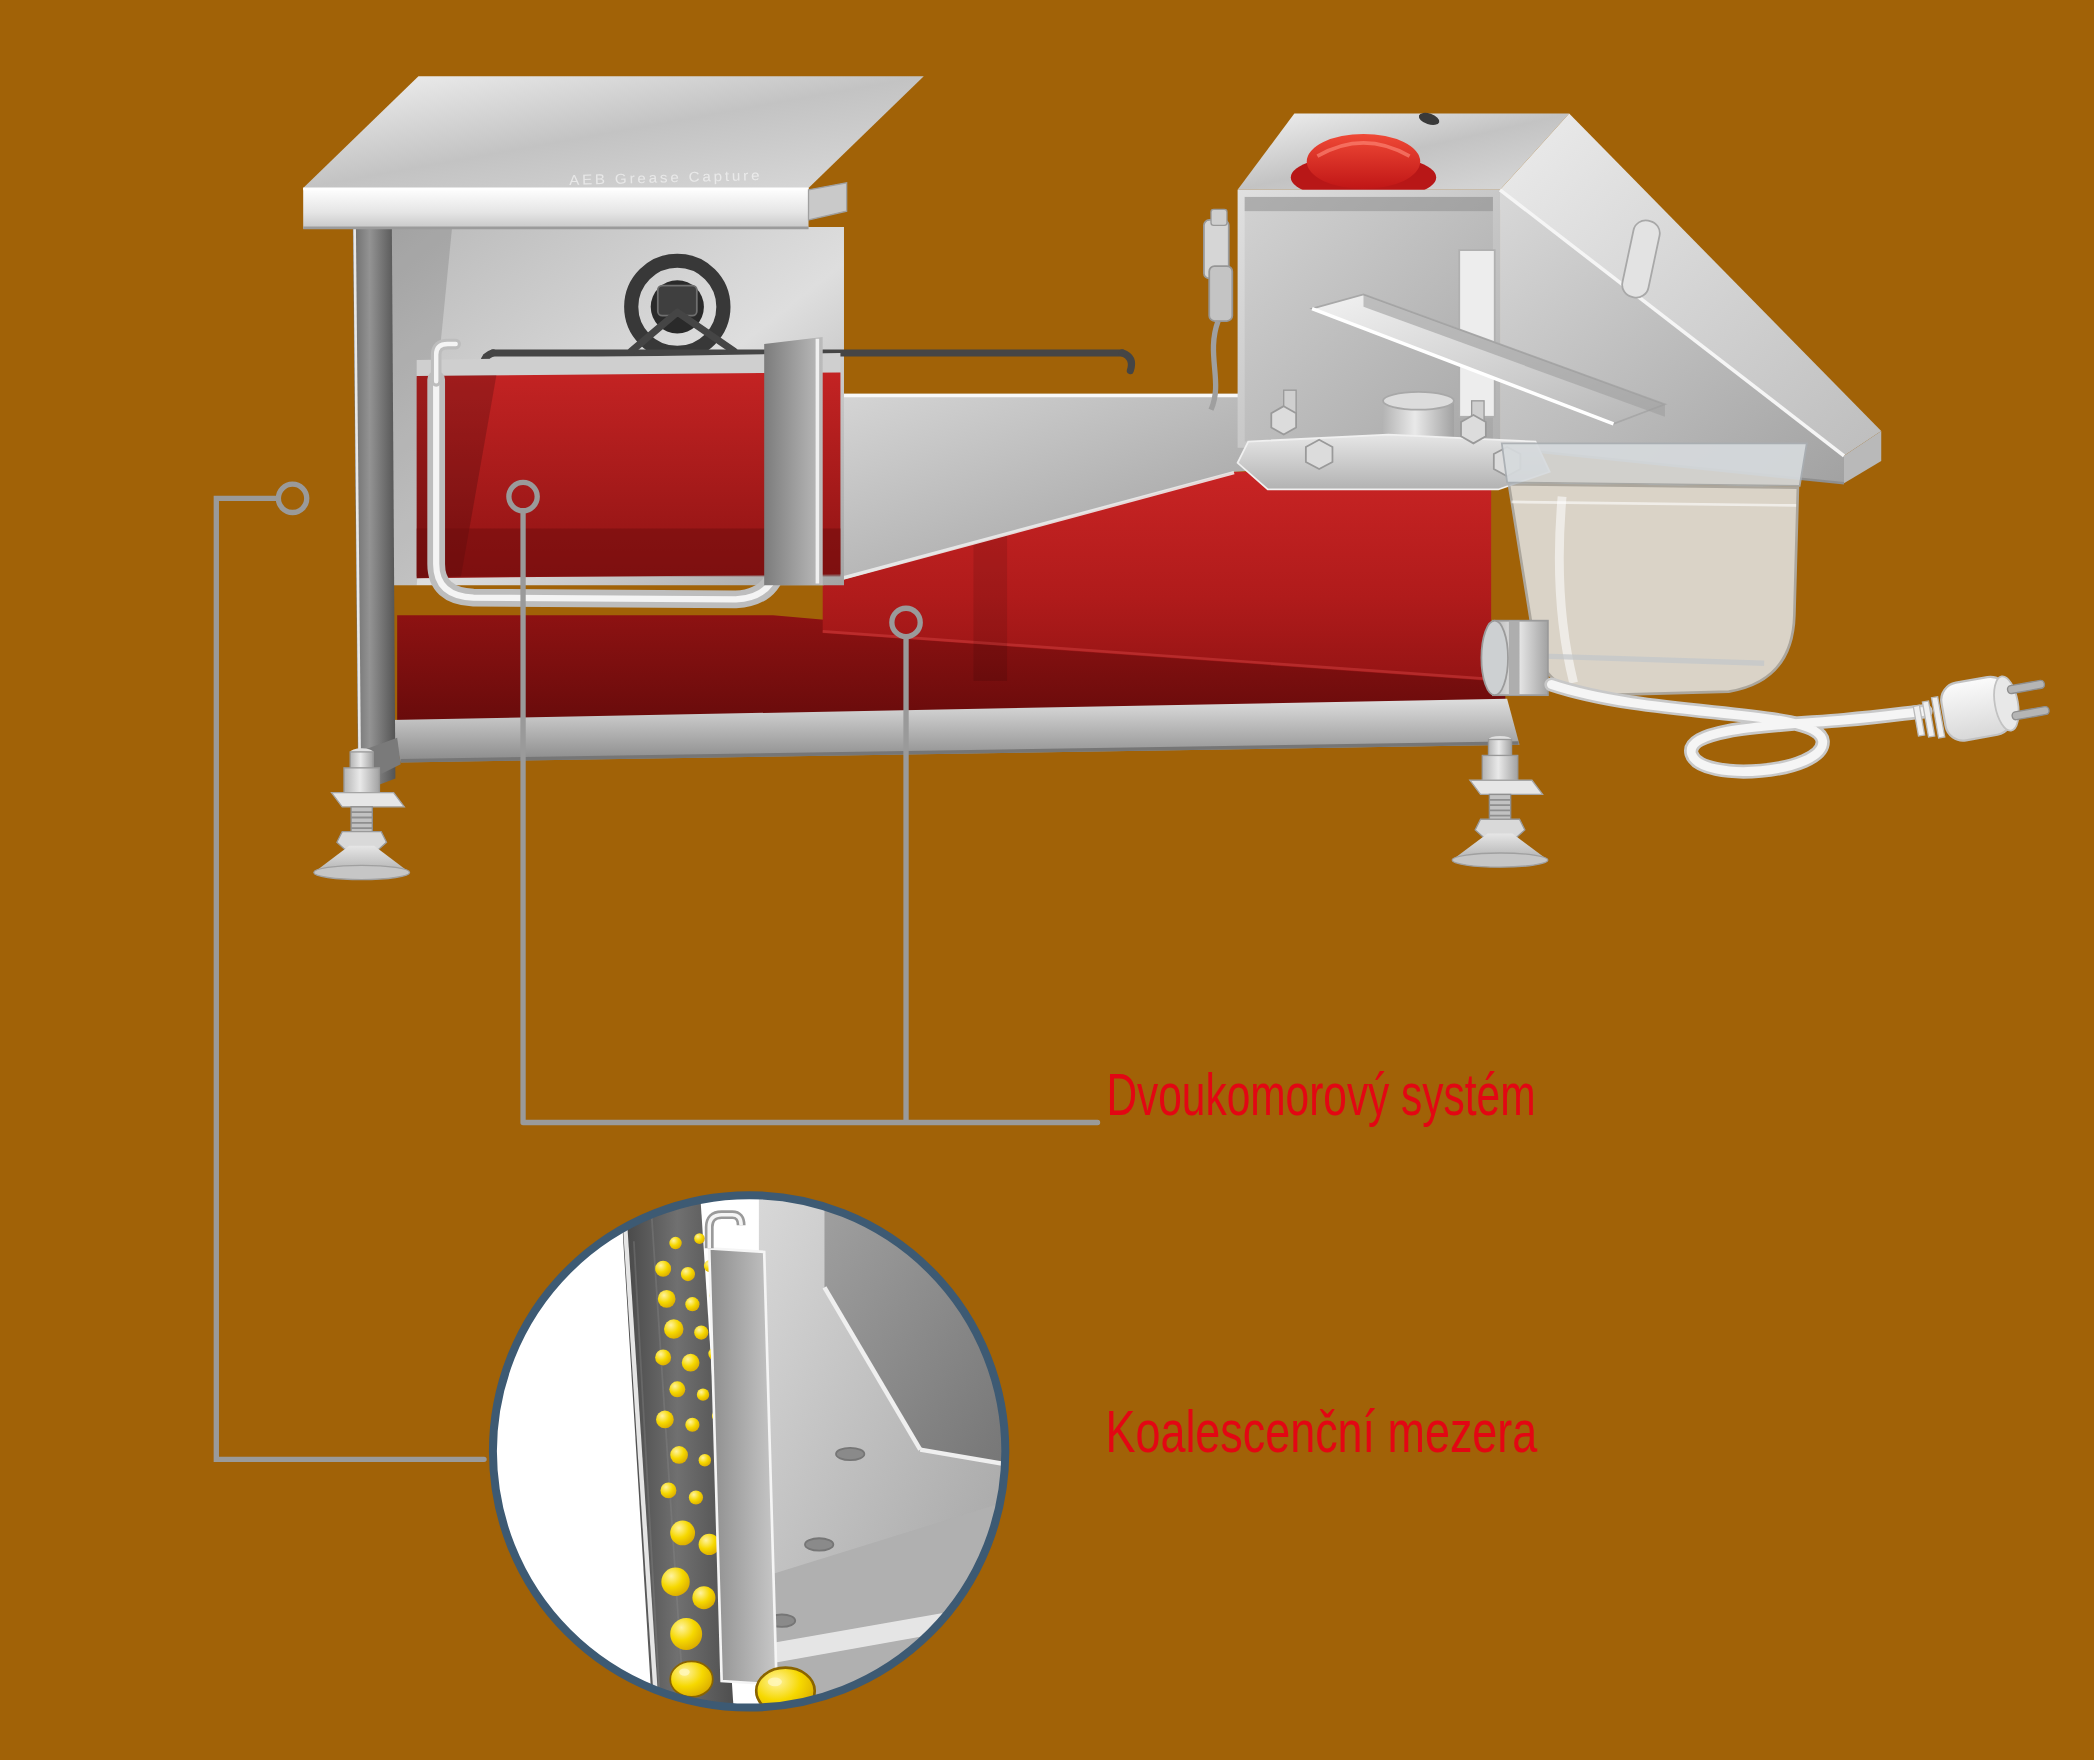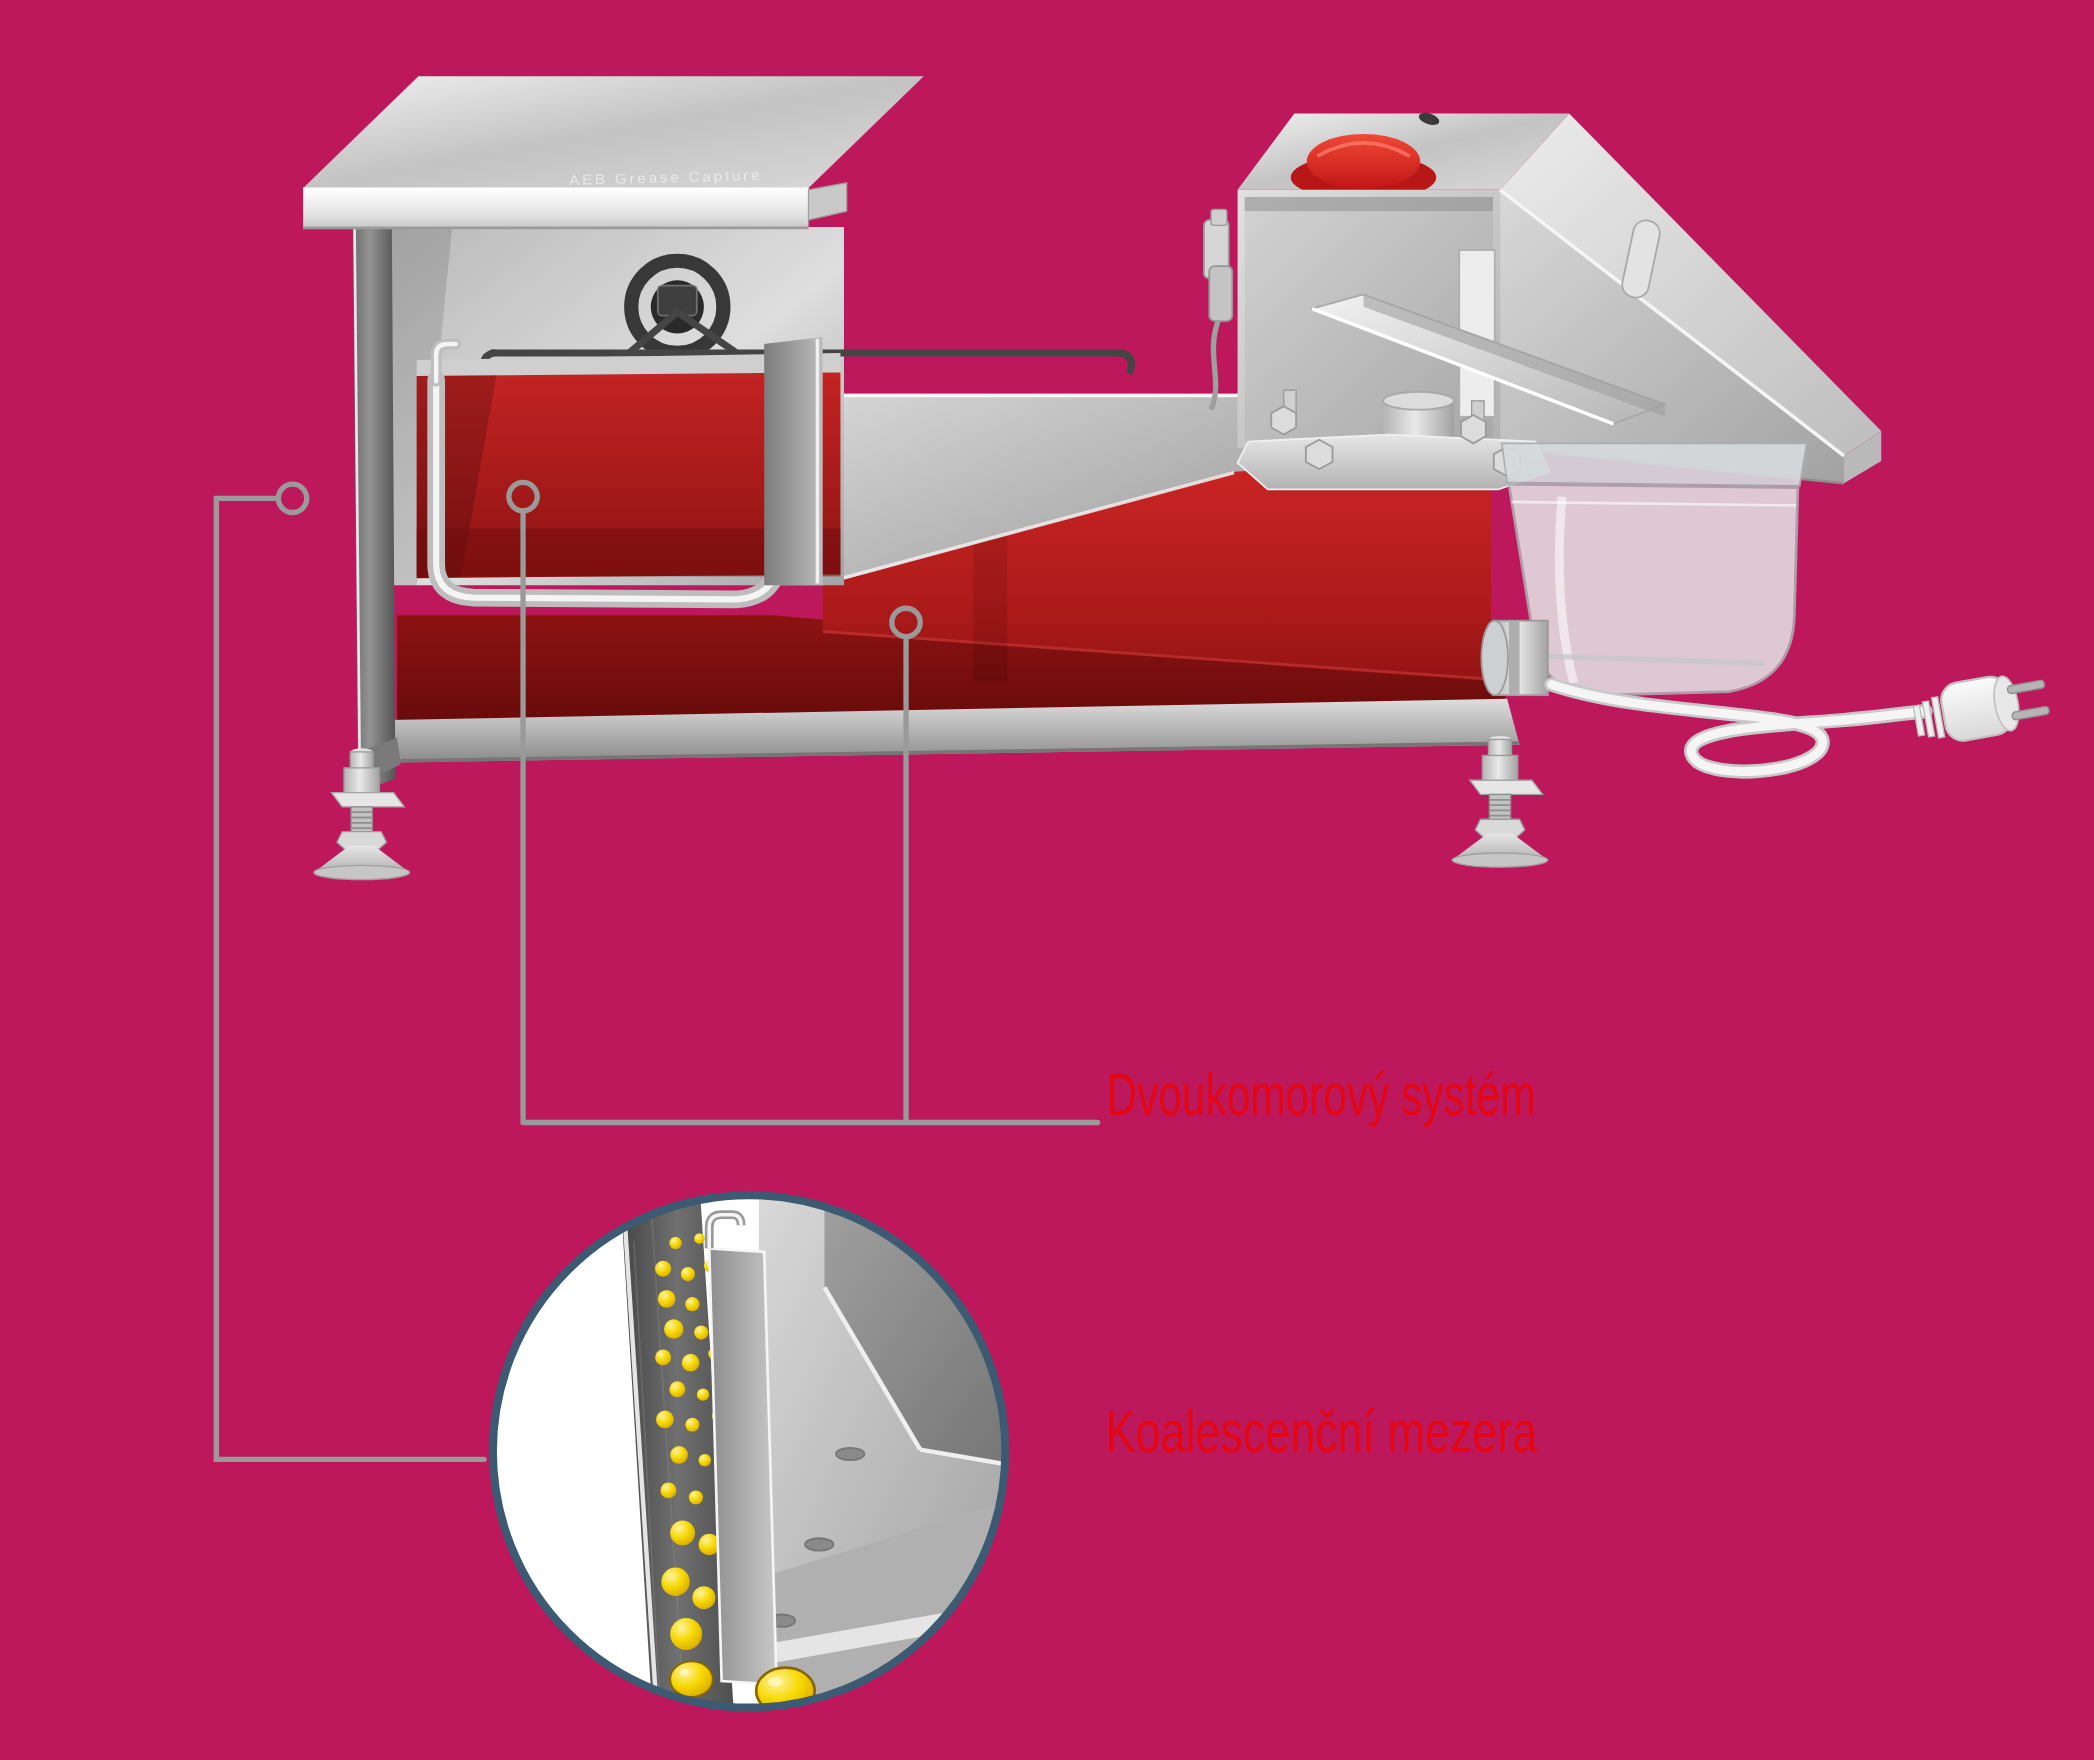--- a/index.html
+++ b/index.html
@@ -1,16 +1,16 @@
 <!DOCTYPE html>
 <html style="font-size:14px"><head>
 <meta charset="utf-8">
 <style>
   html,body{margin:0;padding:0;background:#ffffff;}
-  #canvas{position:relative;width:2094px;height:1760px;background:#be185d;overflow:hidden;}
+  #canvas{position:relative;width:2094px;height:1760px;background:#a16207;overflow:hidden;}
   svg{position:absolute;left:0;top:0;}
   .callout-label{font-family:"Liberation Sans",sans-serif;font-size:66px;fill:#e30613;}
   .lid-label{font-family:"Liberation Sans",sans-serif;font-size:16px;fill:#ffffff;opacity:.55;letter-spacing:3px;}
 </style>
 </head>
 <body>
 
 <div id="canvas">
 <svg width="2094" height="1760" viewBox="0 0 2362 1985">
   <defs>

